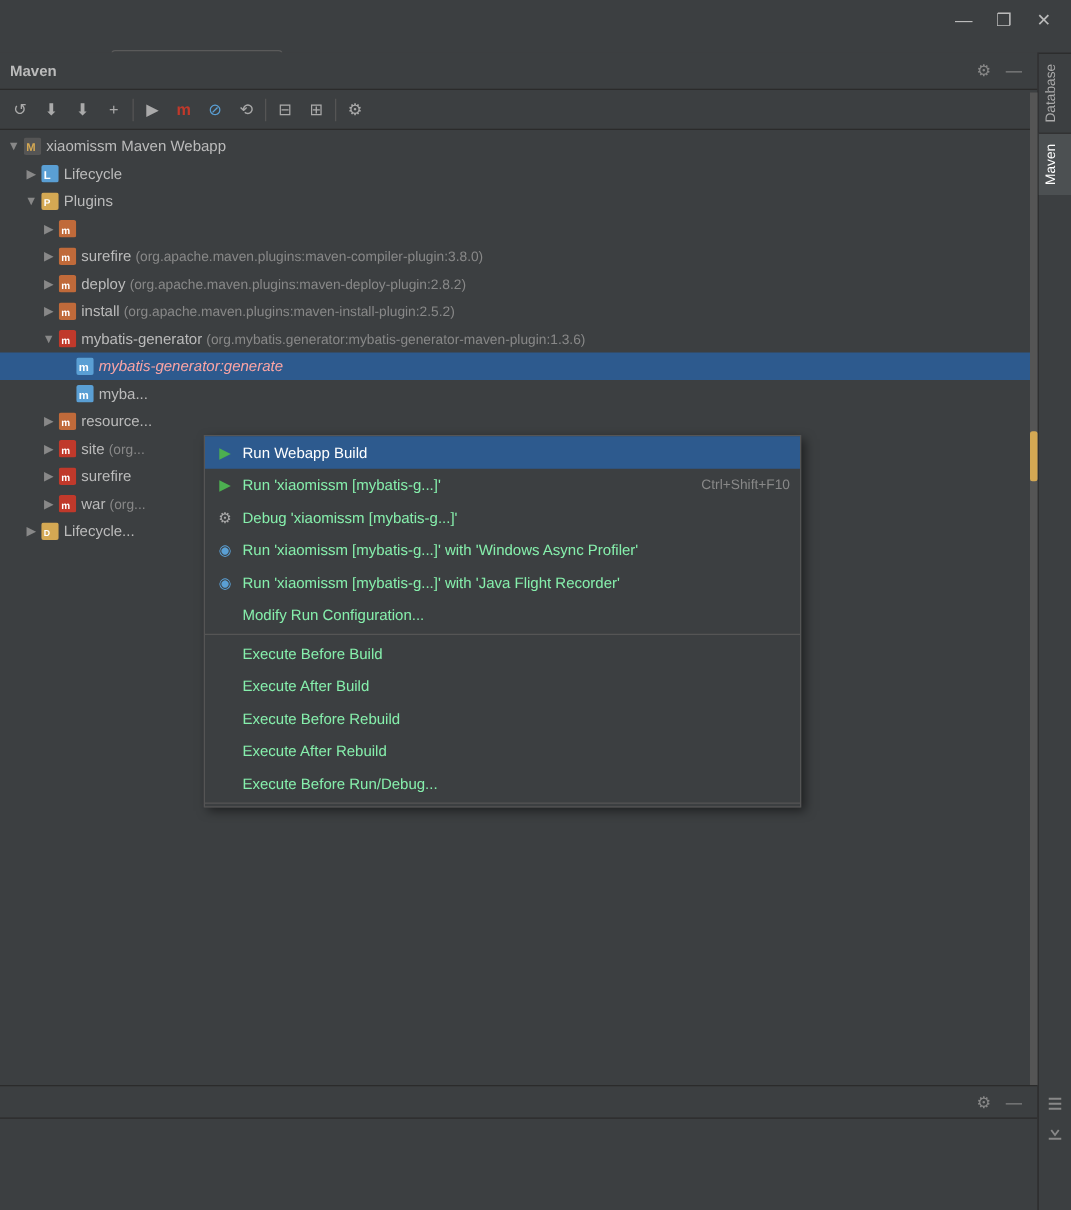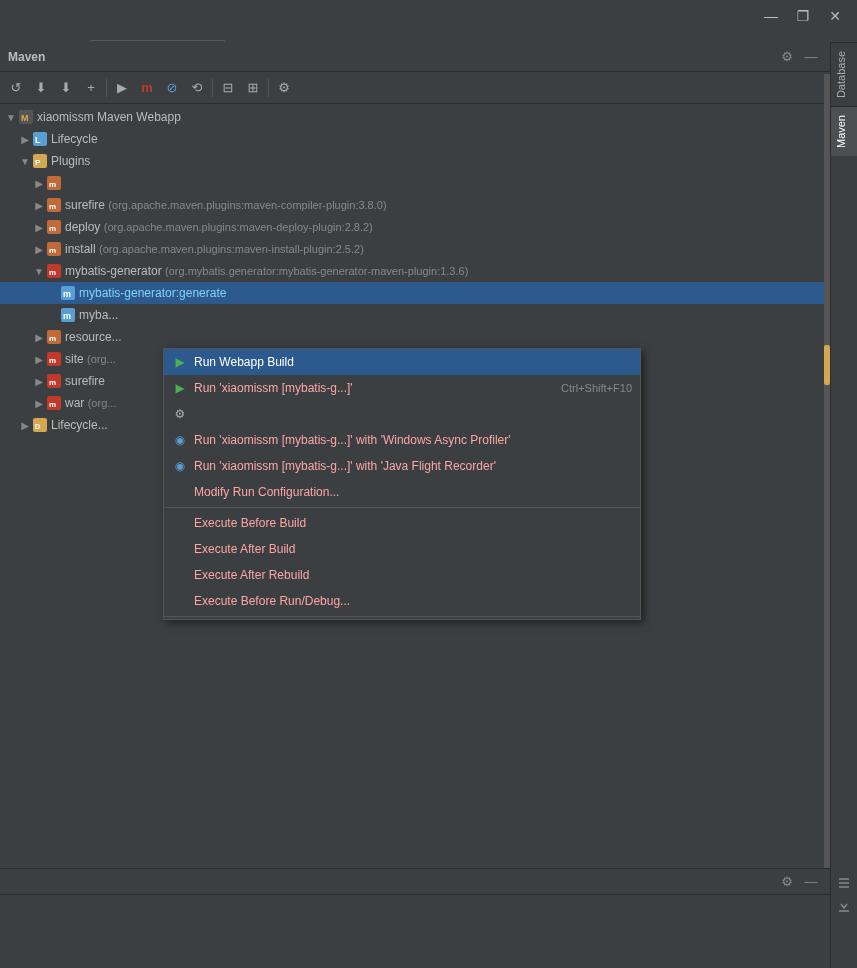--- a/index.html
+++ b/index.html
@@ -211,21 +211,21 @@
       gap: 6px;
     }
     .ctx-item.highlighted { background: #2d5a8e; color: #ffffff; }
     .ctx-item.highlighted .ctx-label { color: #ffffff; }
     .ctx-divider { height: 1px; background: #555; margin: 2px 0; }
     .ctx-icon {
       width: 16px; min-width: 16px;
       font-size: 12px;
       display: flex; align-items: center; justify-content: center;
     }
-    .ctx-label { flex: 1; font-size: 12px; color: #fca5a5; }
+    .ctx-label { flex: 1; font-size: 12px; color: #86efac; }
     .ctx-shortcut { font-size: 11px; color: #888; margin-left: auto; }
 
     
     #right-tabs {
       position: absolute;
       top: 42px;
       right: 0;
       width: 27px;
       bottom: 0;
       background: #3c3f41;
@@ -473,21 +473,21 @@
     </div>
 
     <div class="tree-item indent3 selected">
       <span class="tree-arrow"></span>
       <span class="tree-icon icon-m">
         <svg width="14" height="14" viewBox="0 0 14 14">
             <rect width="14" height="14" rx="2" fill="#5a9fd4"></rect>
             <text x="2" y="11" font-size="9" fill="white" font-weight="bold">m</text>
           </svg>
       </span>
-      <span class="tree-label" style="color:#7dd3fc;">mybatis-generator:generate</span>
+      <span class="tree-label" style="color:#fca5a5;font-style:italic;">mybatis-generator:generate</span>
     </div>
 
     <div class="tree-item indent3">
       <span class="tree-arrow"></span>
       <span class="tree-icon icon-m">
         <svg width="14" height="14" viewBox="0 0 14 14">
             <rect width="14" height="14" rx="2" fill="#5a9fd4"></rect>
             <text x="2" y="11" font-size="9" fill="white" font-weight="bold">m</text>
           </svg>
       </span>
@@ -567,20 +567,21 @@
   </div>
 
   <div class="ctx-item">
     <span class="ctx-icon" style="color:#4CAF50;">▶</span>
     <span class="ctx-label">Run 'xiaomissm [mybatis-g...]'</span>
     <span class="ctx-shortcut">Ctrl+Shift+F10</span>
   </div>
 
   <div class="ctx-item">
     <span class="ctx-icon" style="color:#aaa;">⚙</span>
+    <span class="ctx-label">Debug 'xiaomissm [mybatis-g...]'</span>
   </div>
 
   <div class="ctx-item">
     <span class="ctx-icon" style="color:#5a9fd4;">◉</span>
     <span class="ctx-label">Run 'xiaomissm [mybatis-g...]' with 'Windows Async Profiler'</span>
   </div>
 
   <div class="ctx-item">
     <span class="ctx-icon" style="color:#5a9fd4;">◉</span>
     <span class="ctx-label">Run 'xiaomissm [mybatis-g...]' with 'Java Flight Recorder'</span>
@@ -595,20 +596,24 @@
   <div class="ctx-item">
     <span class="ctx-icon"></span>
     <span class="ctx-label">Execute Before Build</span>
   </div>
 
   <div class="ctx-item">
     <span class="ctx-icon"></span>
     <span class="ctx-label">Execute After Build</span>
   </div>
 
+  <div class="ctx-item">
+    <span class="ctx-icon"></span>
+    <span class="ctx-label">Execute Before Rebuild</span>
+  </div>
 
   <div class="ctx-item">
     <span class="ctx-icon"></span>
     <span class="ctx-label">Execute After Rebuild</span>
   </div>
 
   <div class="ctx-item">
     <span class="ctx-icon"></span>
     <span class="ctx-label">Execute Before Run/Debug...</span>
   </div>

